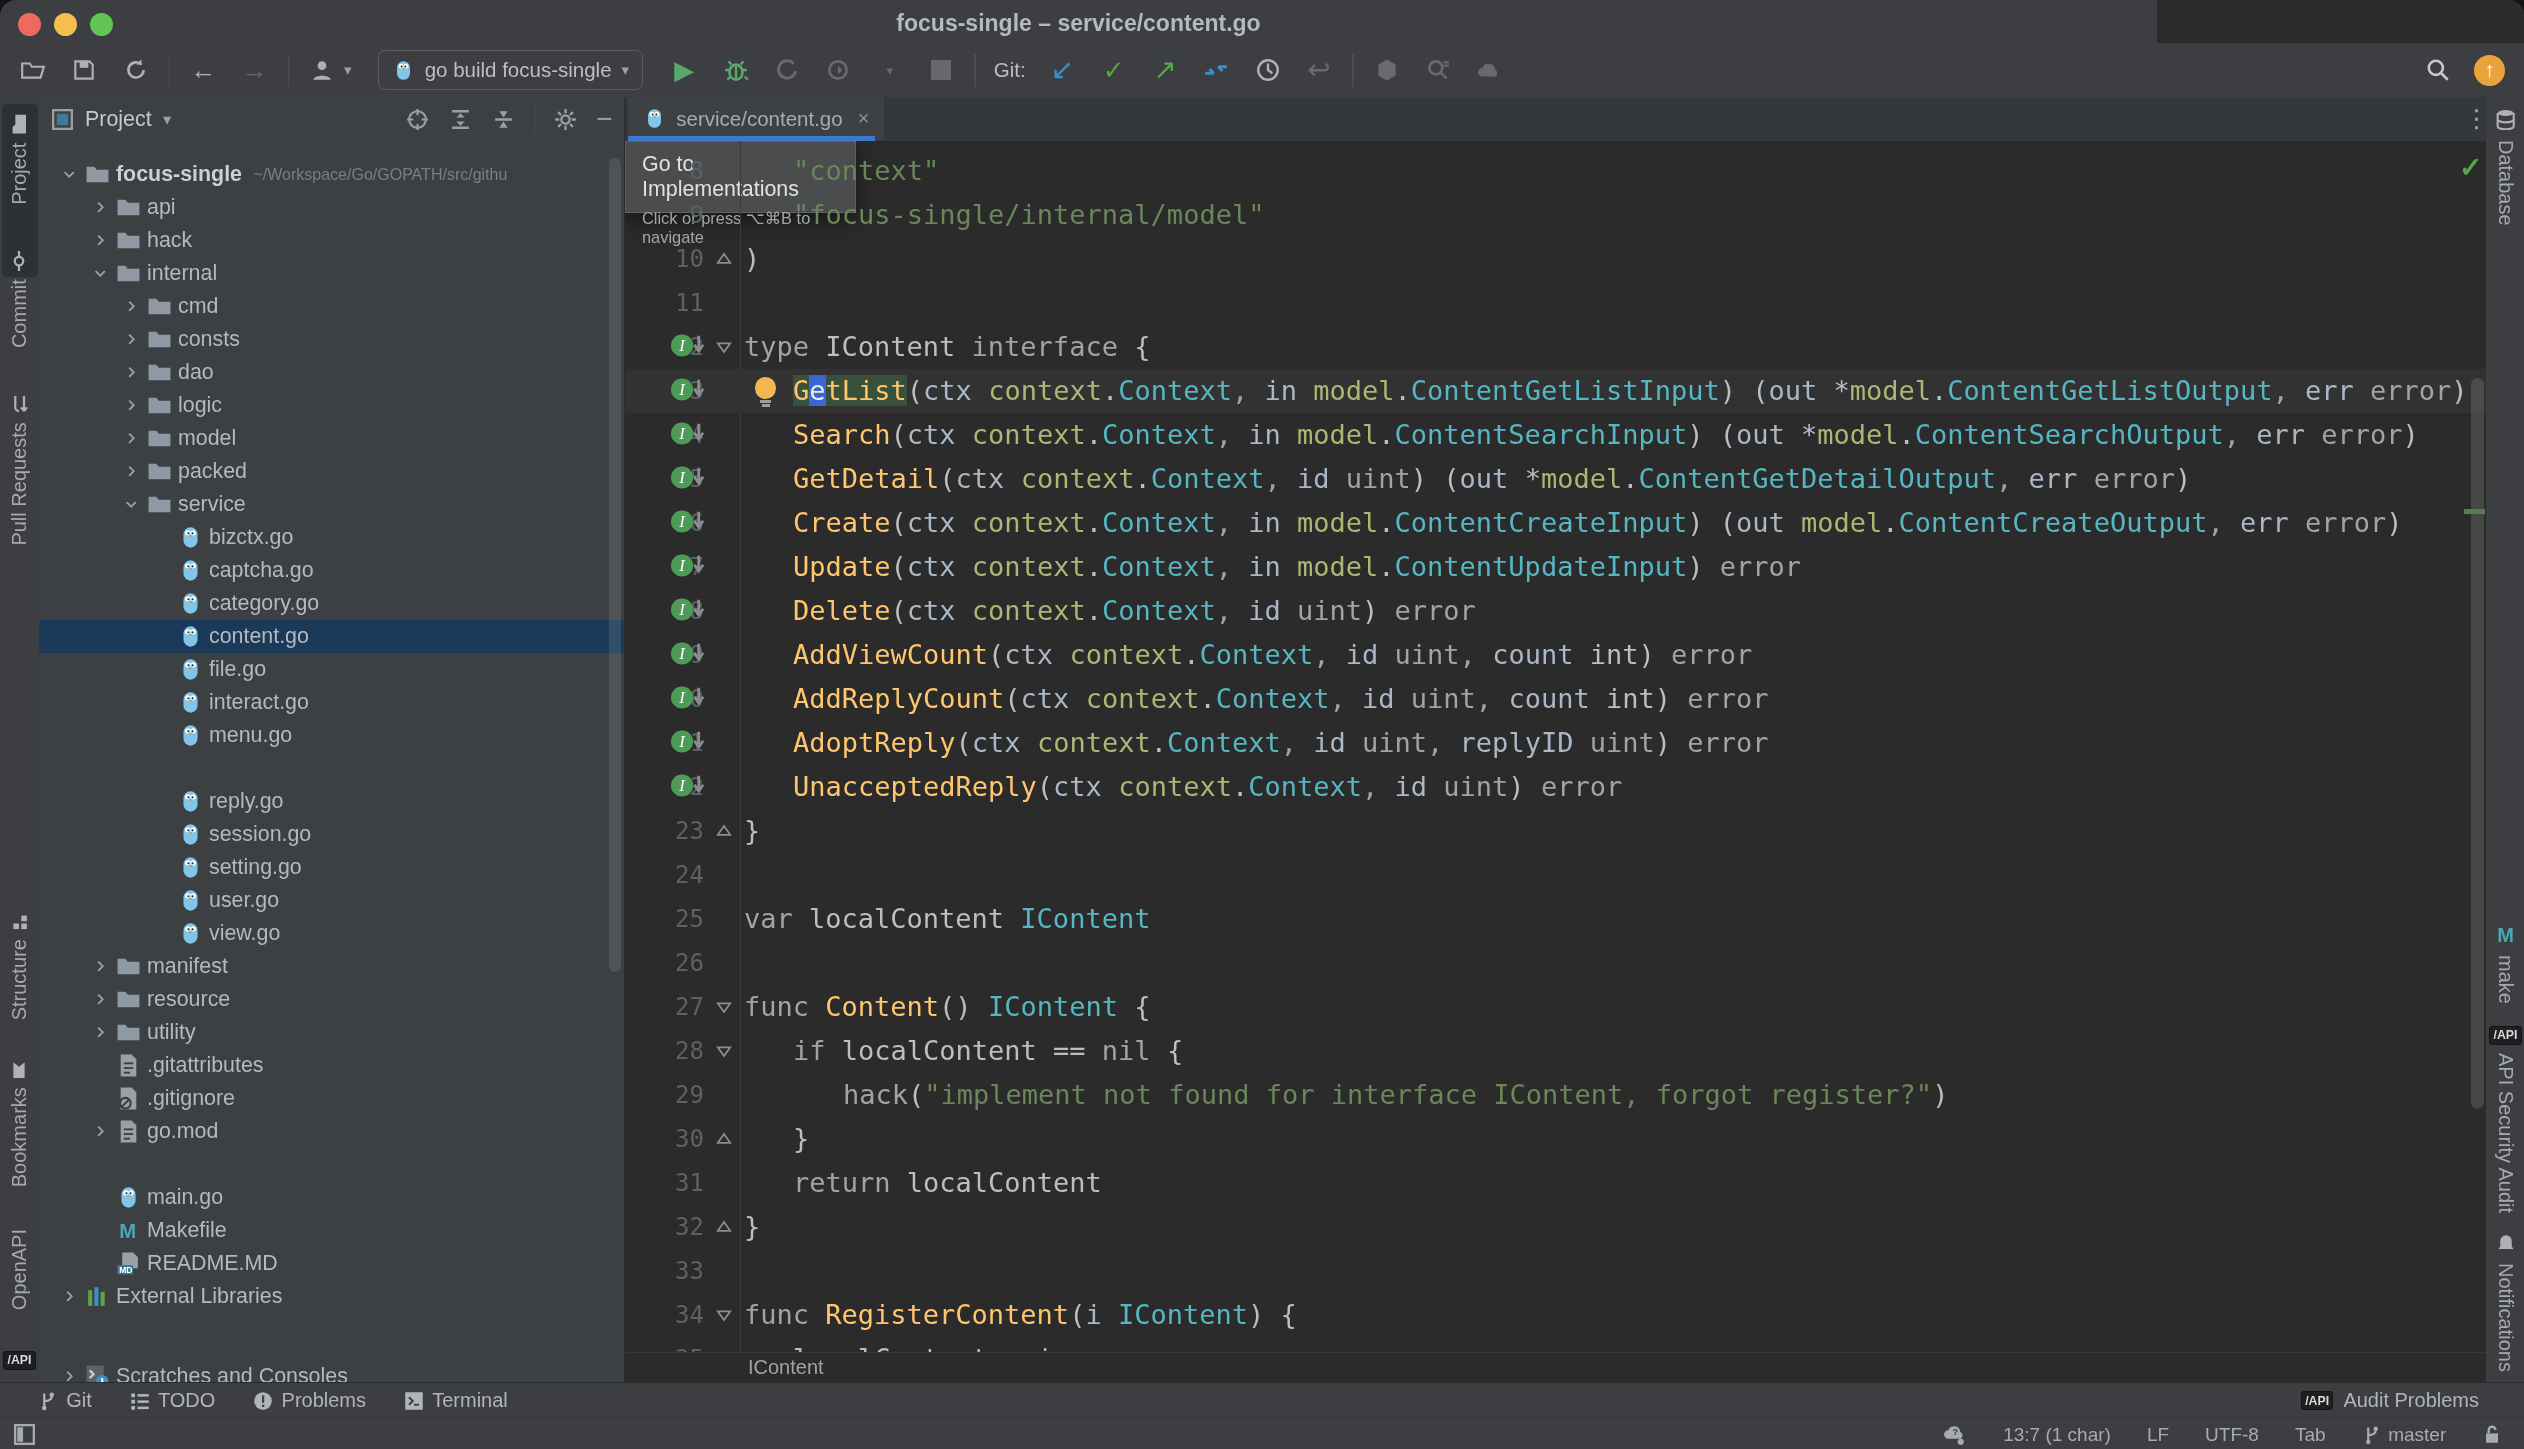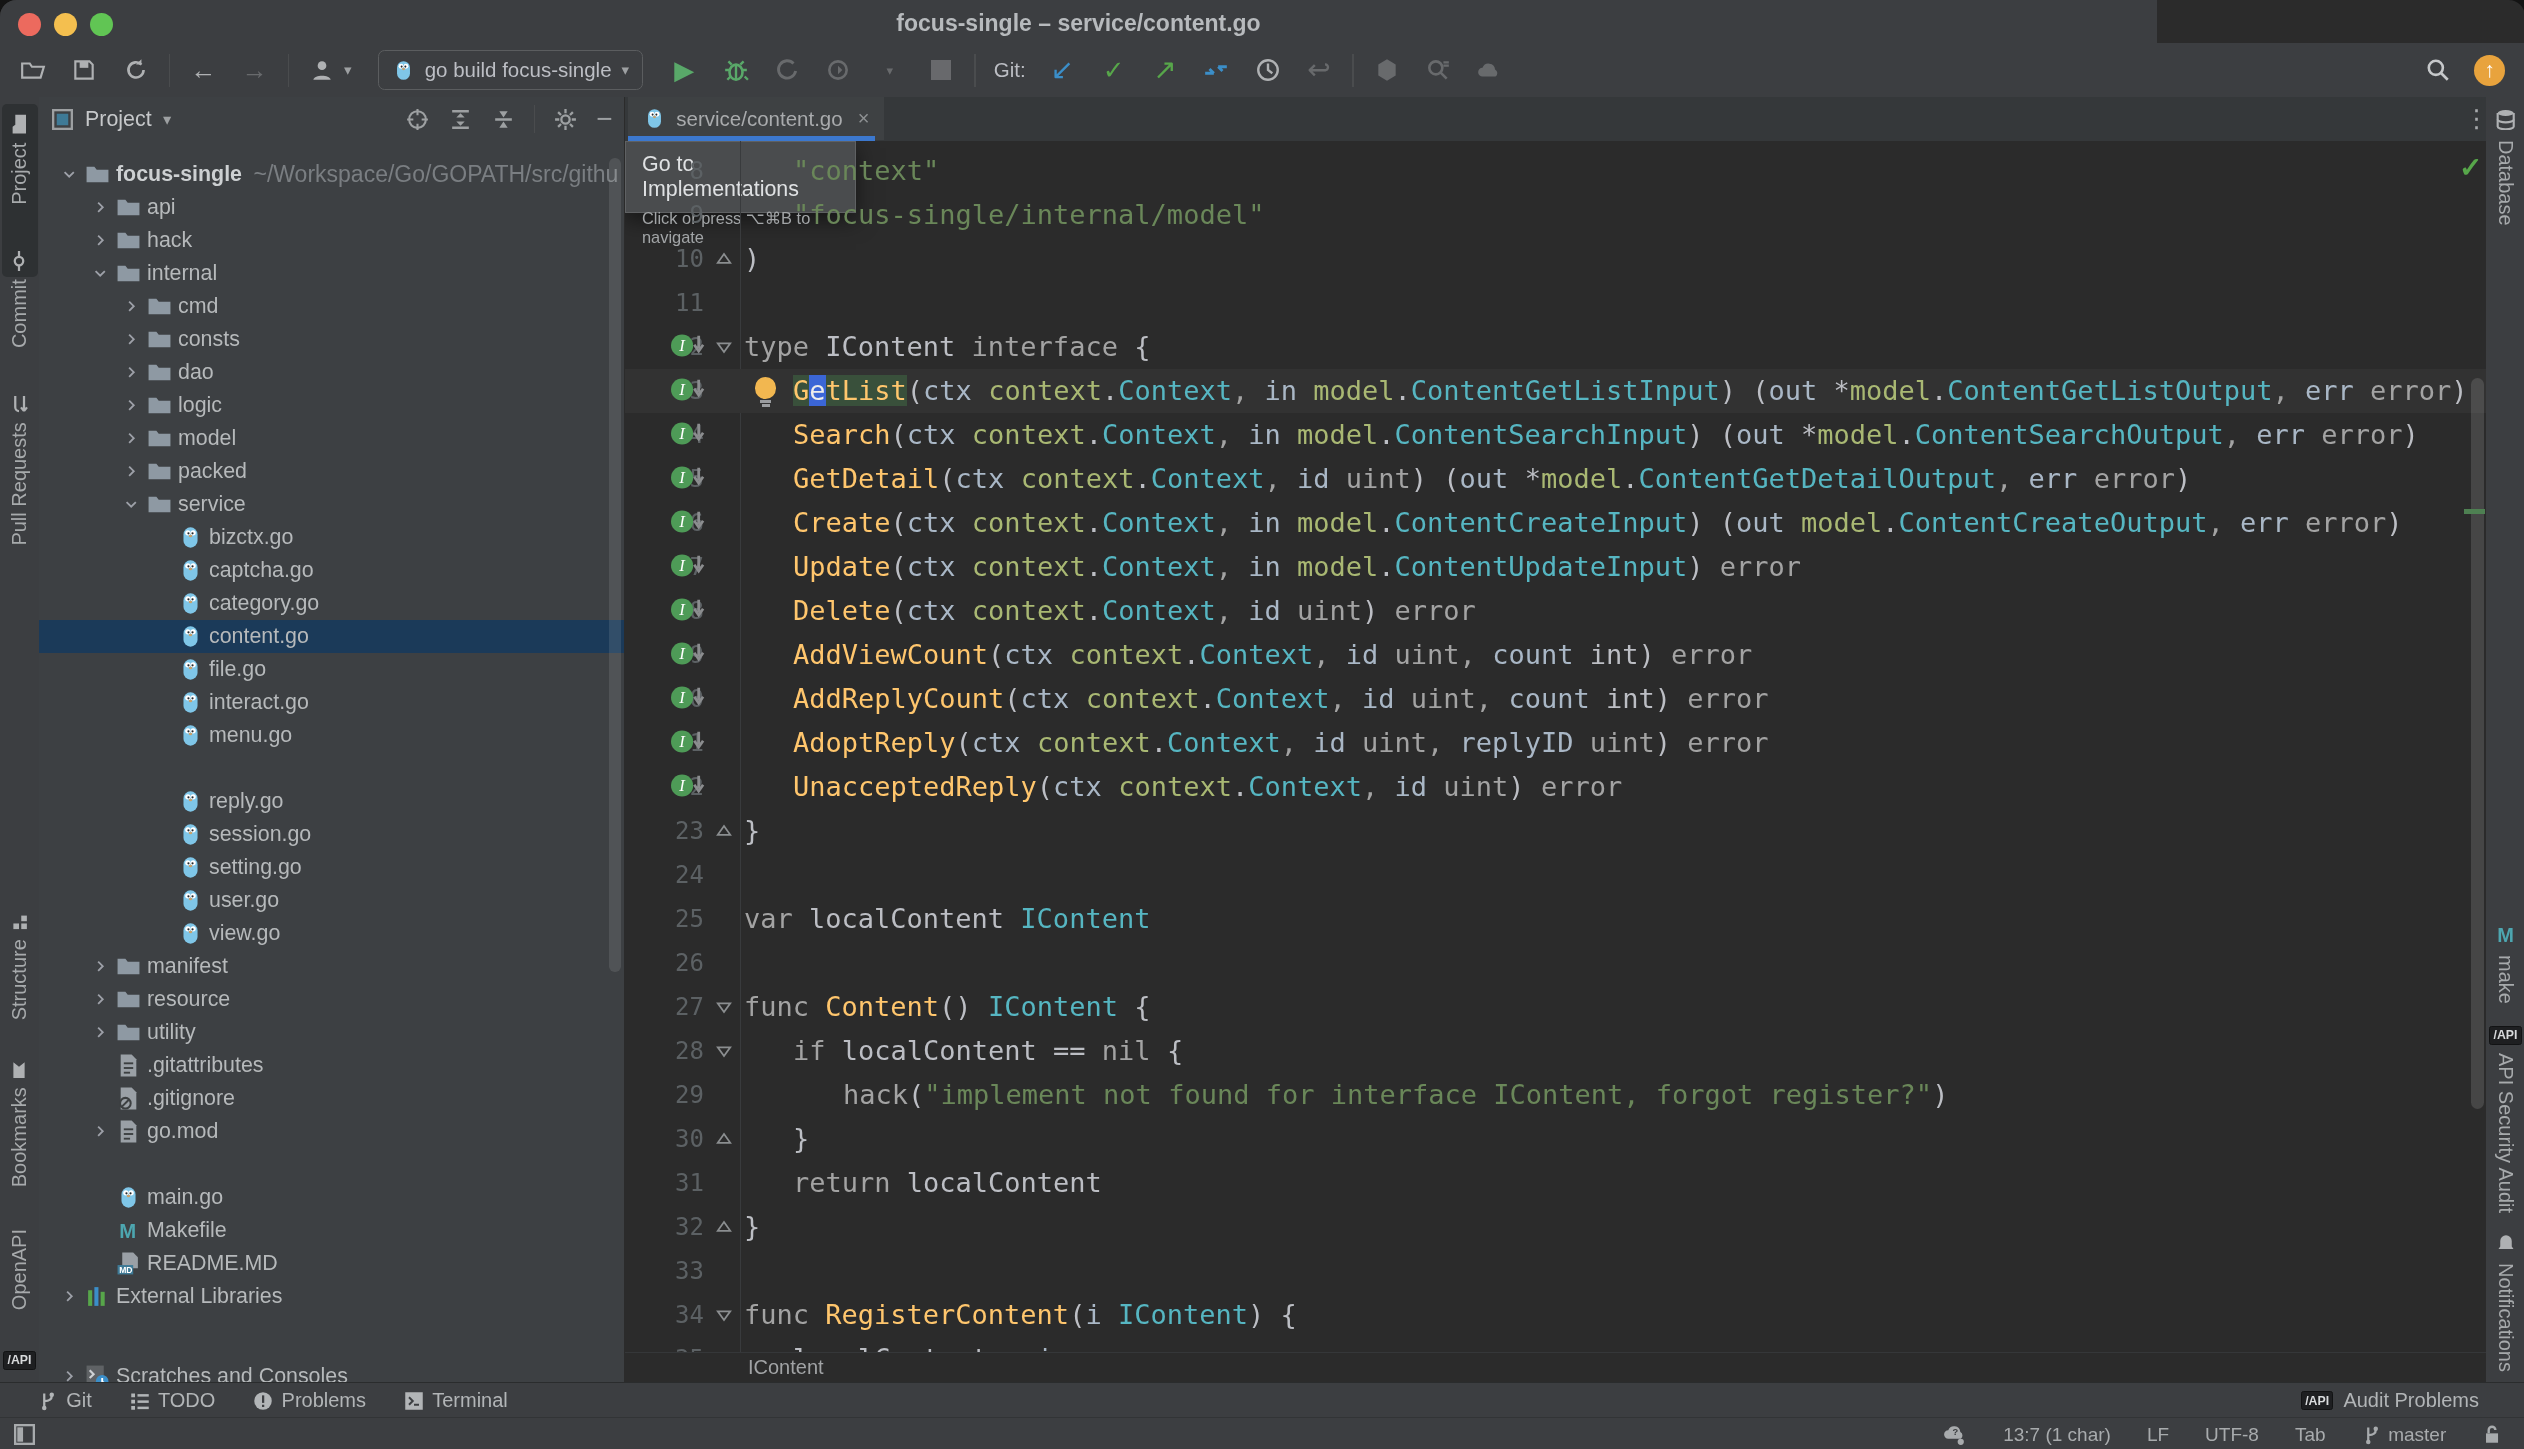--- a/index.html
+++ b/index.html
@@ -39,21 +39,21 @@
   #phead .title{color:#C6C8CA;font-size:21.4px;}
   #phead .caret{color:#9DA0A2;font-size:16.4px;}
   .phicons{margin-left:auto;display:flex;align-items:center;gap:18px;color:#9DA0A2;}
   .phicons svg{width:25px;height:25px;}
   #tree{position:absolute;left:0;right:0;top:61px;}
   .trow{height:33px;display:flex;align-items:center;white-space:nowrap;overflow:hidden;color:#B6B9BB;font-size:21.4px;}
   .trow.sel{background:#1B3A59;}
   .tarrow{width:31px;flex:0 0 31px;display:flex;justify-content:center;color:#9DA0A8;}
   .ticon{width:31px;flex:0 0 31px;display:flex;align-items:center;}
   .ticon svg{width:25px;height:25px;}
-  .tpath{color:#7A7E82;margin-left:11.5px;font-size:23px;}
+  .tpath{color:#7A7E82;margin-left:11.5px;font-size:16px;}
   .broot{font-weight:bold;color:#CDD0D2;}
   #treescroll{left:570px;top:61px;width:11.5px;height:814px;background:rgba(255,255,255,.10);border-radius:5.8px;}
   
   #tabbar{left:625px;top:97px;width:1861px;height:44px;background:#35383A;border-bottom:1.6px solid #2A2C2D;}
   #tab{left:3.3px;top:0;height:43px;background:#3E4143;display:flex;align-items:center;gap:10px;padding:0 15px;
        color:#A9ABAD;font-size:20.5px;}
   #tabline{left:3.3px;top:39px;height:5px;background:#3C78CE;}
   #tabclose{color:#8E9193;font-size:20px;margin-left:5px;}
   #kebab{left:1839px;top:6.6px;color:#A7AAAC;font-size:25px;letter-spacing:0;}
   #editor{left:625px;top:141px;width:1861px;height:1211px;background:#2B2B2B;overflow:hidden;}

